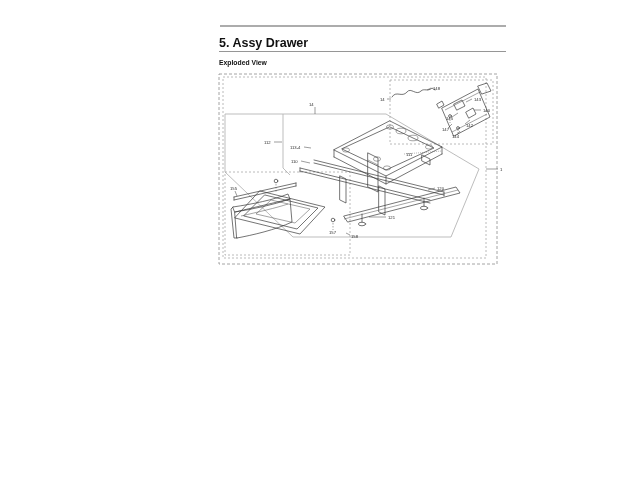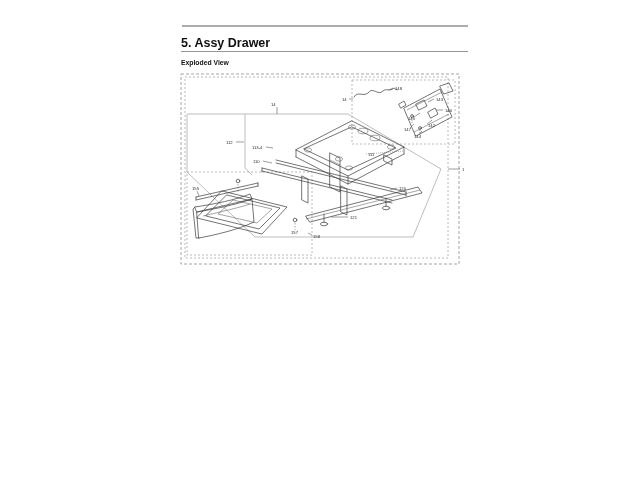--- a/index.html
+++ b/index.html
@@ -1,17 +1,17 @@
 <!DOCTYPE html>
 <html><head>
 <meta charset="utf-8">
 <style>
   html,body{margin:0;padding:0;background:#ffffff;}
   .page{position:relative;width:568px;height:480px;background:#ffffff;overflow:hidden;
-        font-family:"Liberation Sans", sans-serif;}
+        font-family:"Liberation Sans", sans-serif;margin-left:38px;}
   svg text{font-family:"Liberation Sans", sans-serif;}
   .title-text{font-weight:bold;fill:#111111;}
   .sub-text{font-weight:bold;fill:#111111;}
   .callout{fill:#2b2b2b;font-size:4.2px;}
   .art{stroke:#3a3a3a;stroke-width:0.7;fill:none;stroke-linejoin:round;stroke-linecap:round;}
   .artthin{stroke:#4a4a4a;stroke-width:0.5;fill:none;}
   .dash{fill:none;stroke:#9a9a9a;stroke-width:0.9;stroke-dasharray:3 2;}
   .dash2{fill:none;stroke:#a8a8a8;stroke-width:0.8;stroke-dasharray:2 2;}
   .plane{fill:none;stroke:#b6b6b6;stroke-width:0.9;}
   .leader{stroke:#3a3a3a;stroke-width:0.5;fill:none;}

